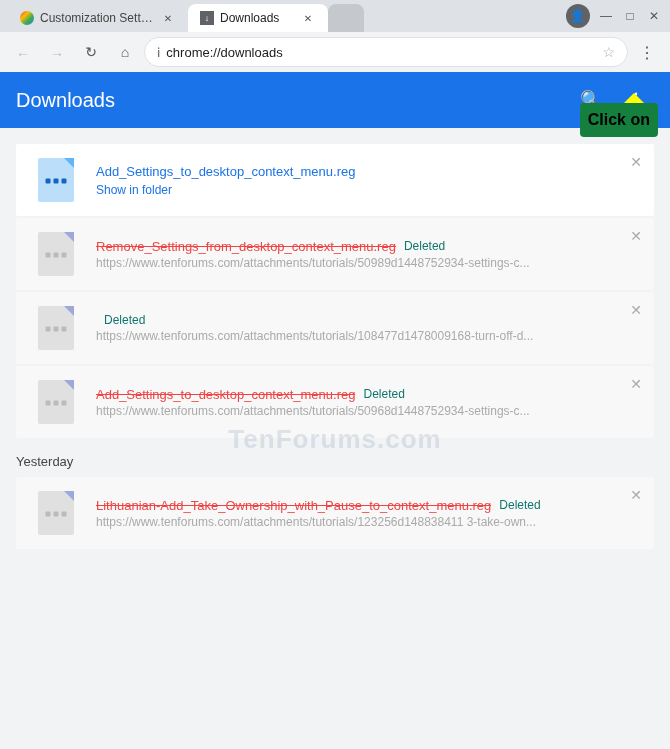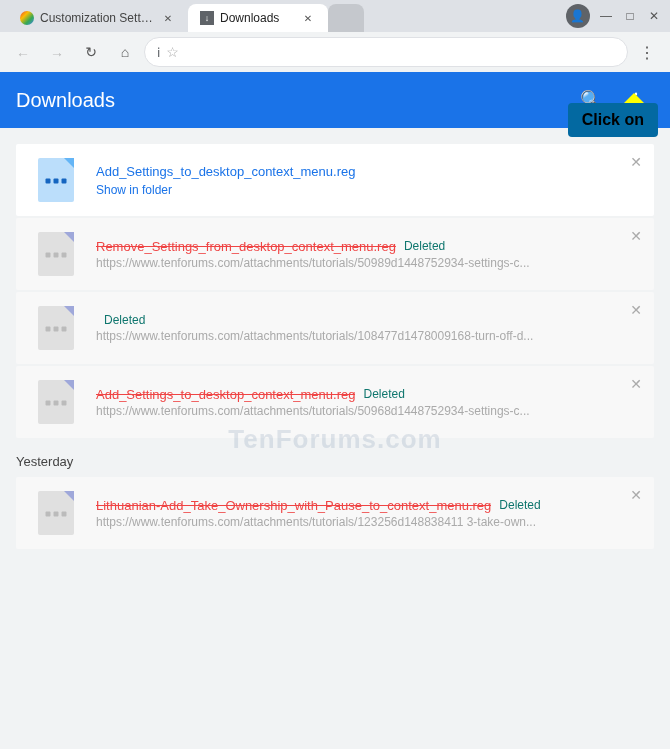--- a/index.html
+++ b/index.html
@@ -156,25 +156,25 @@
       color: #fff;
       font-size: 18px;
       position: relative;
     }
 
     
     .callout {
       position: absolute;
       right: 12px;
       top: 103px;
-      background: #0369a1;
+      background: #15803d;
       color: #000;
       font-size: 16px;
       font-weight: bold;
-      padding: 8px 14px;
+      padding: 8px 8px;
       border-radius: 4px;
       z-index: 100;
     }
     .callout::after {
       content: '';
       position: absolute;
       top: -10px;
       right: 14px;
       border: 10px solid transparent;
       border-bottom-color: #ffff00;
@@ -356,20 +356,21 @@
     <span>→</span>
   </div>
   <div class="nav-btn">
     <span>↻</span>
   </div>
   <div class="nav-btn">
     <span>⌂</span>
   </div>
   <div class="address-bar">
     <span style="color:#5f6368; font-size:13px;">ℹ</span>
+    <span class="address-text">chrome://downloads</span>
     <span class="address-star">☆</span>
   </div>
   <div class="nav-more">
     <span>⋮</span>
   </div>
 </div>
 
 <div class="page-header">
   <span class="page-header-title">Downloads</span>
   <div class="header-actions">

